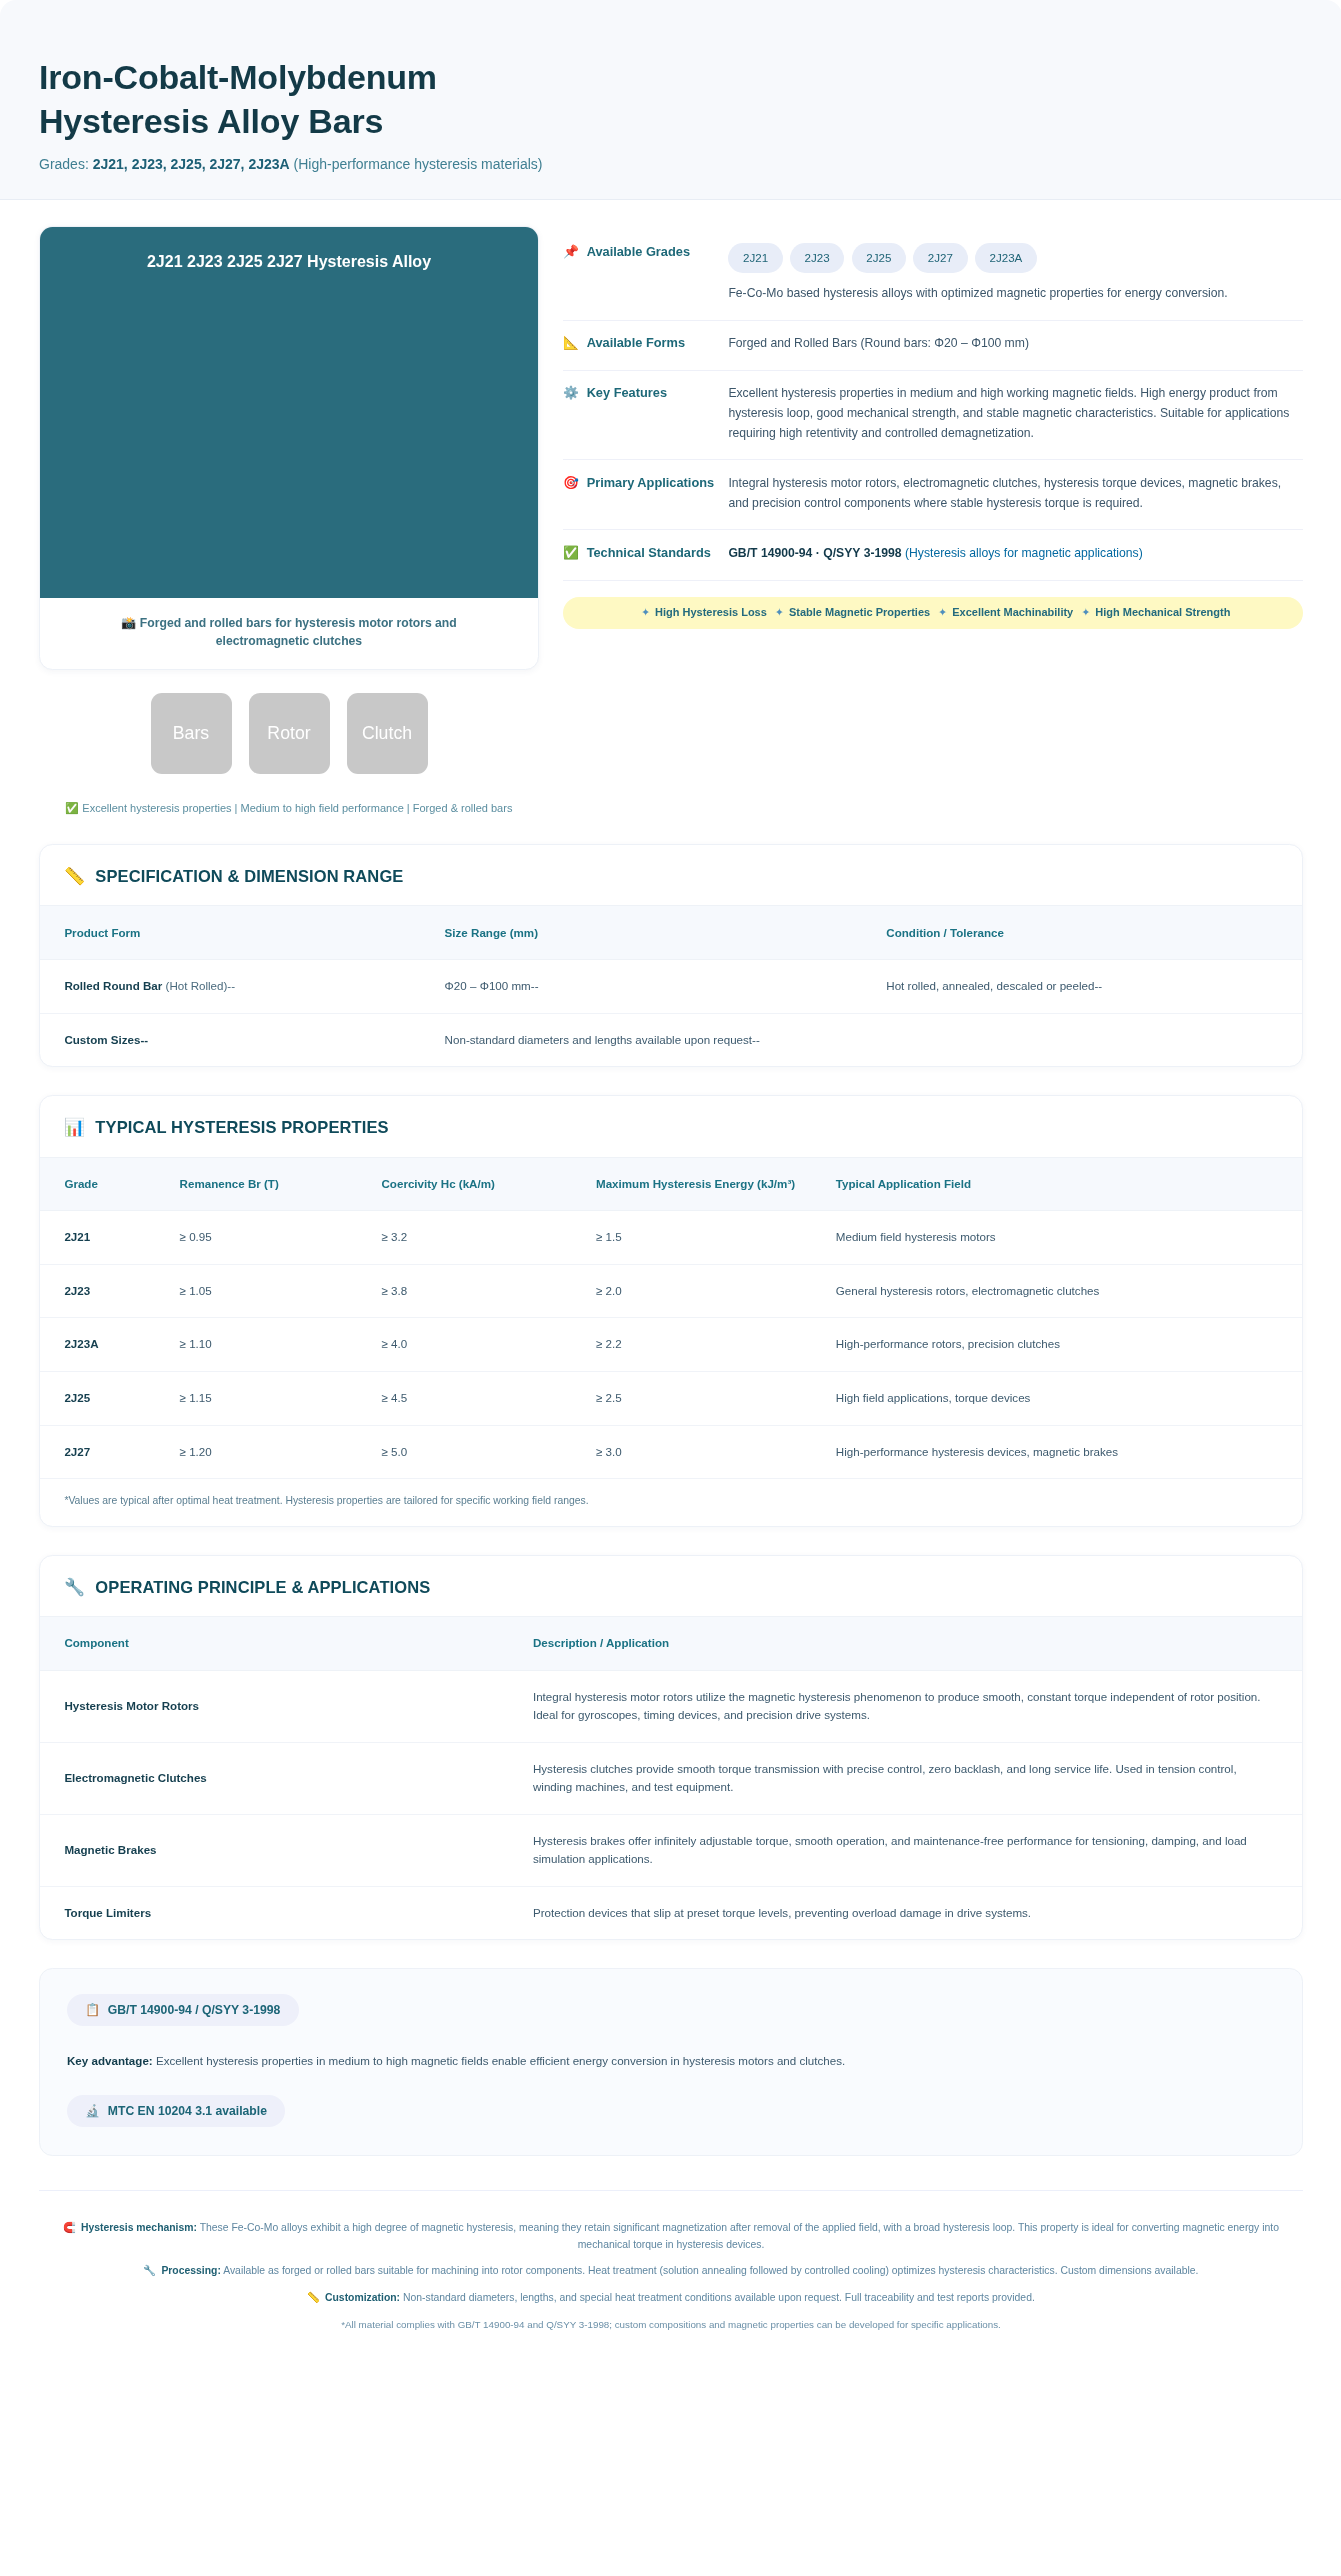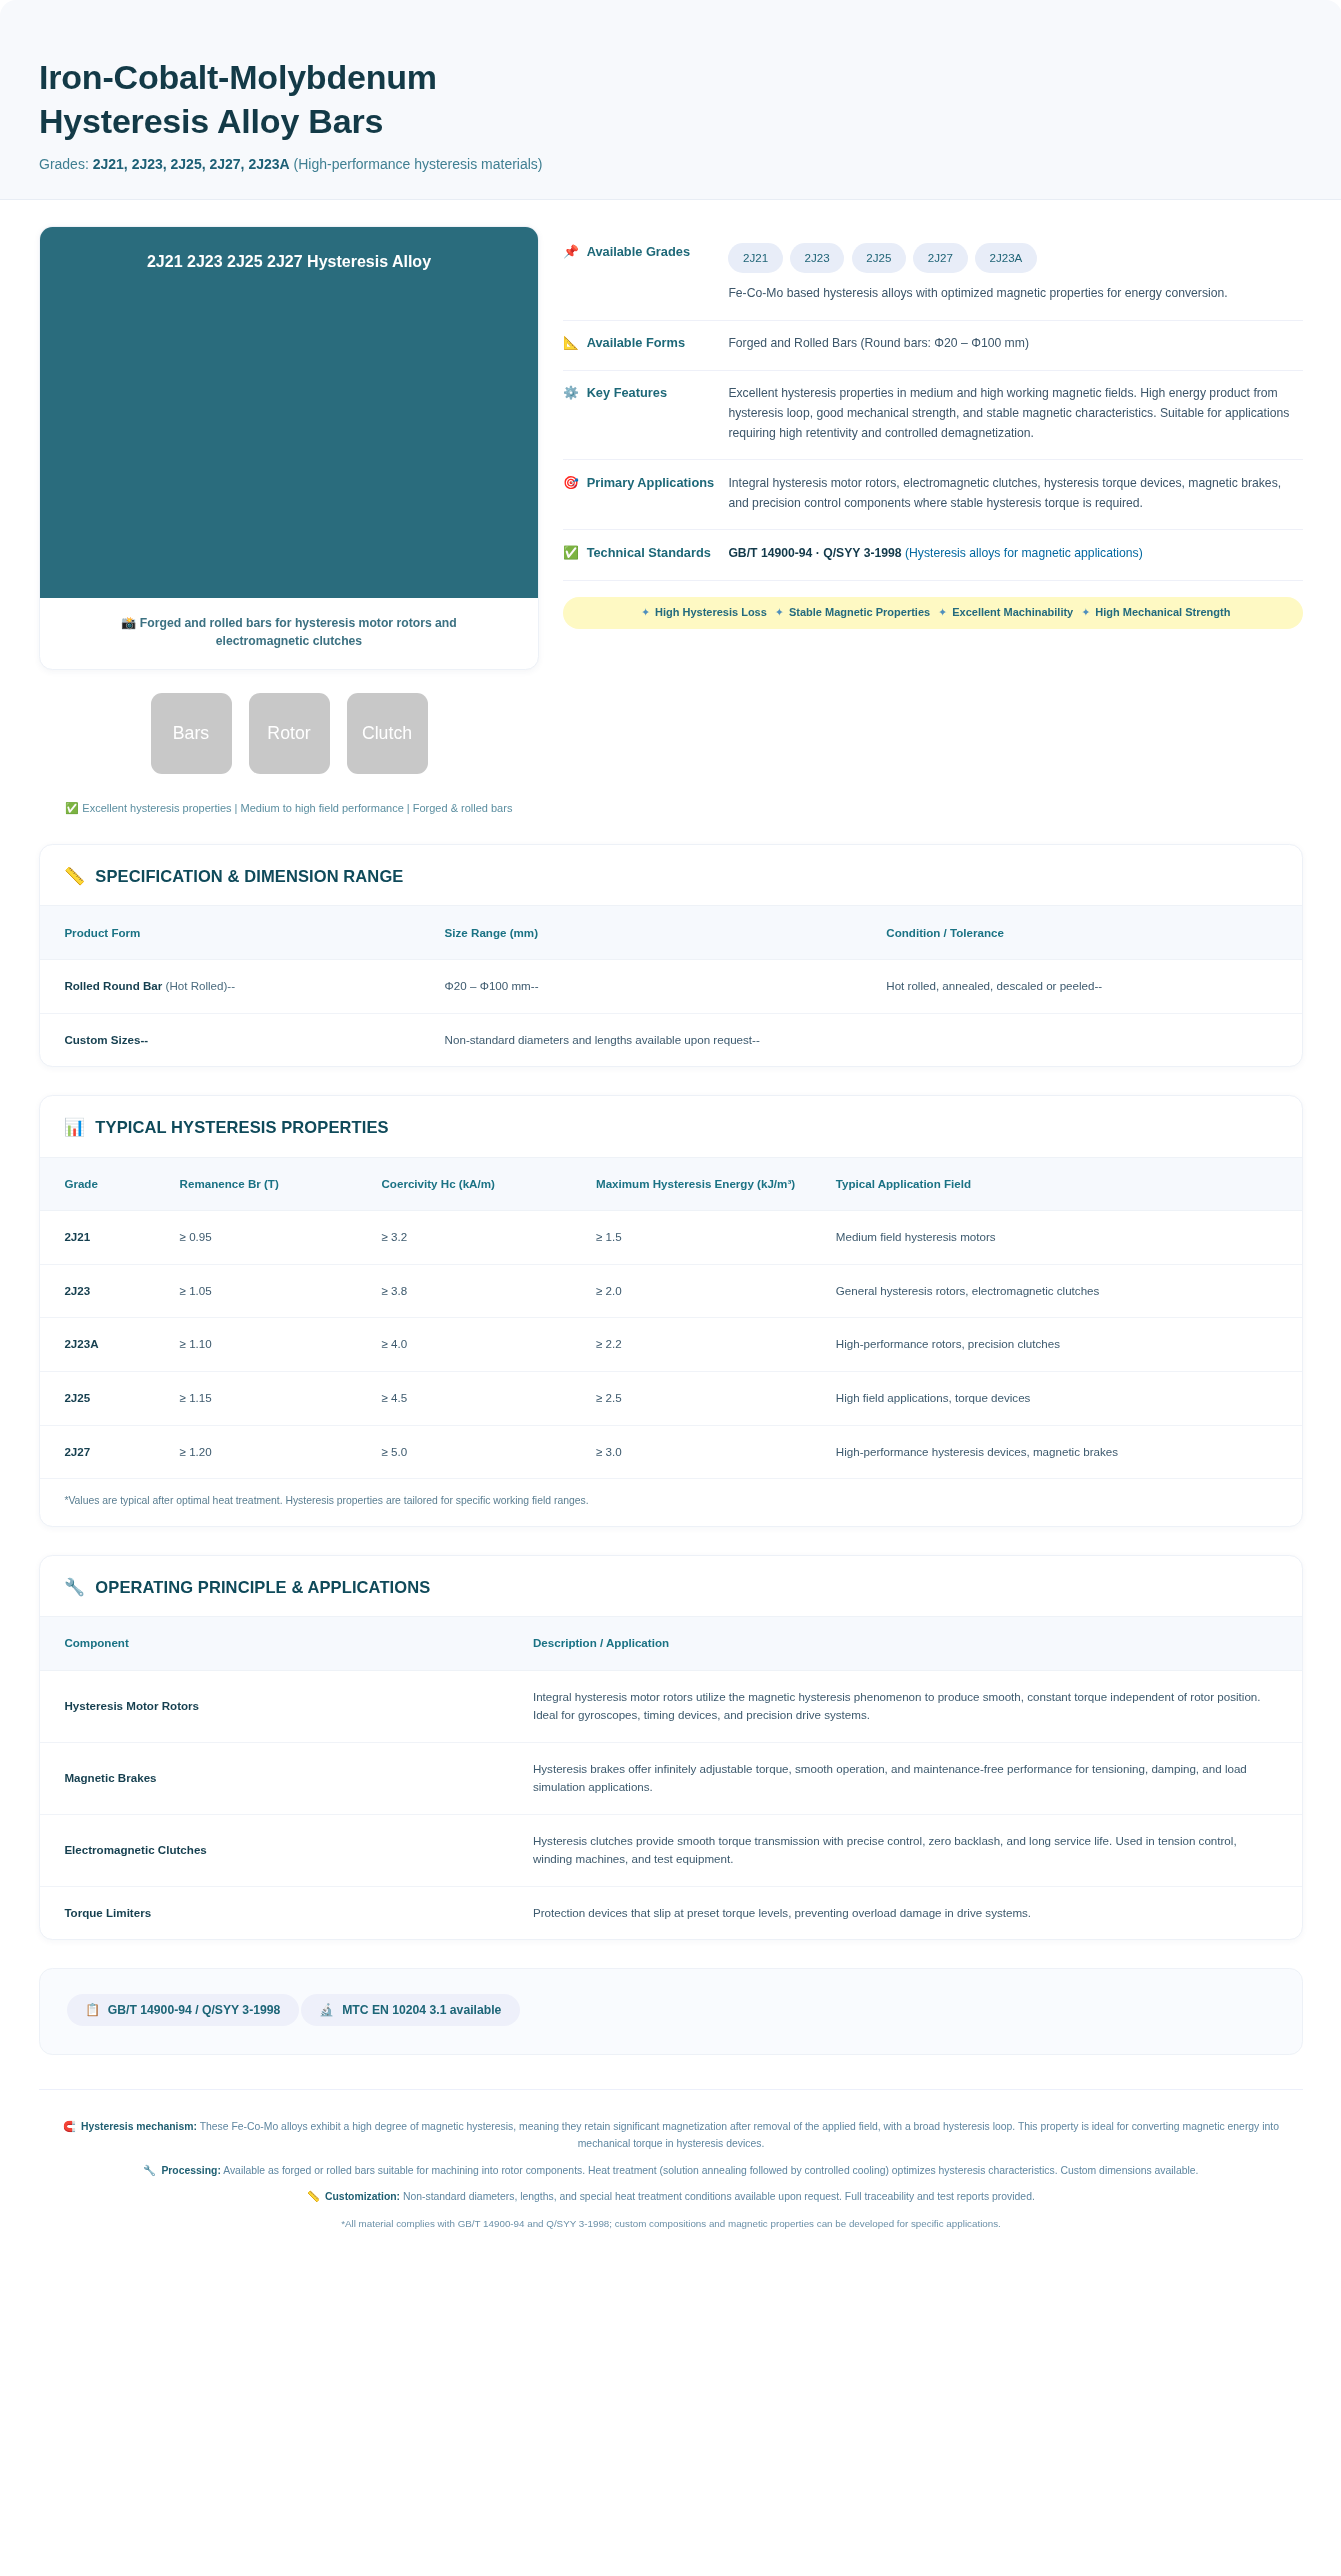--- a/index.html
+++ b/index.html
@@ -451,40 +451,43 @@
           <th class="tbl-pad-left" style="width:38%">Component</th>
           <th class="tbl-pad-right">Description / Application</th>
         </tr>
       </thead>
       <tbody>
         <tr>
           <td class="first-cell tbl-pad-left">Hysteresis Motor Rotors</td>
           <td class="tbl-pad-right">Integral hysteresis motor rotors utilize the magnetic hysteresis phenomenon to produce smooth, constant torque independent of rotor position. Ideal for gyroscopes, timing devices, and precision drive systems.</td>
         </tr>
         <tr>
+          <td class="first-cell tbl-pad-left">Electromagnetic Clutches</td>
+          <td class="tbl-pad-right">Hysteresis clutches provide smooth torque transmission with precise control, zero backlash, and long service life. Used in tension control, winding machines, and test equipment.</td>
+        </tr>
+        <tr>
           <td class="first-cell tbl-pad-left">Magnetic Brakes</td>
           <td class="tbl-pad-right">Hysteresis brakes offer infinitely adjustable torque, smooth operation, and maintenance-free performance for tensioning, damping, and load simulation applications.</td>
-        </tr>
-        <tr>
-          <td class="first-cell tbl-pad-left">Electromagnetic Clutches</td>
-          <td class="tbl-pad-right">Hysteresis clutches provide smooth torque transmission with precise control, zero backlash, and long service life. Used in tension control, winding machines, and test equipment.</td>
         </tr>
         <tr>
           <td class="first-cell tbl-pad-left">Torque Limiters</td>
           <td class="tbl-pad-right">Protection devices that slip at preset torque levels, preventing overload damage in drive systems.</td>
         </tr>
       </tbody>
     </table>
   </div>
 
   <div class="std-card">
     <div class="std-chip">
       <span class="ico">📋</span>
       <span>GB/T 14900-94 / Q/SYY 3-1998</span>
     </div>
+    <div class="std-key">
+      <b>Key advantage:</b><span> Excellent hysteresis properties in medium to high magnetic fields enable efficient energy conversion in hysteresis motors and clutches.</span>
+    </div>
     <div class="std-chip">
       <span class="ico">🔬</span>
       <span>MTC EN 10204 3.1 available</span>
     </div>
   </div>
 
   <div class="footer">
     <div class="foot-line">
       <span class="ico">🧲</span><b>Hysteresis mechanism:</b><span> These Fe-Co-Mo alloys exhibit a high degree of magnetic hysteresis, meaning they retain significant magnetization after removal of the applied field, with a broad hysteresis loop. This property is ideal for converting magnetic energy into mechanical torque in hysteresis devices.</span>
     </div>

